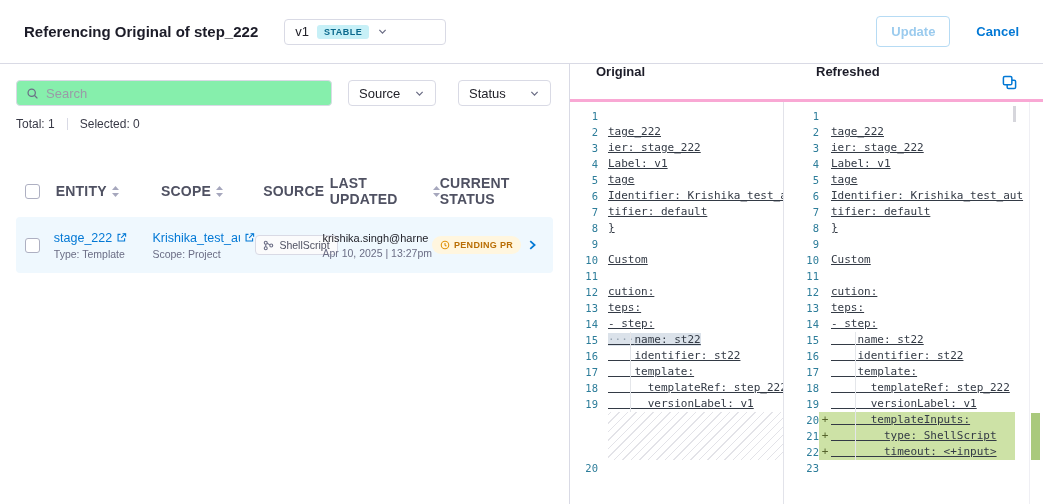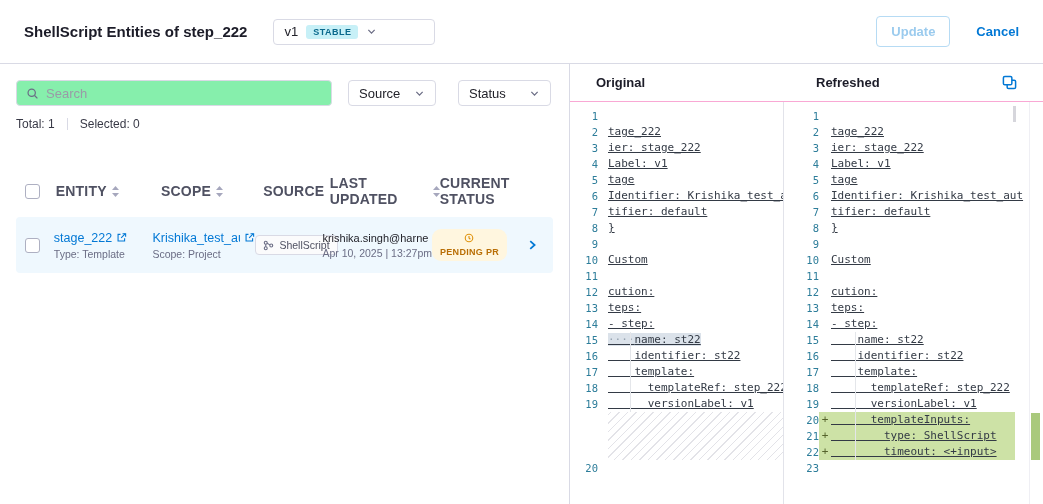--- a/index.html
+++ b/index.html
@@ -52,24 +52,24 @@
     display: flex; align-items: center; cursor: pointer; }
   .cellstack { display: flex; flex-direction: column; justify-content: center; min-width: 0; }
   .cell-link { color: var(--accent, #0278d5); font-size: 12.5px; display: flex; align-items: center; gap: 4px; white-space: nowrap; overflow: hidden; }
   .cell-link .lt { overflow: hidden; white-space: nowrap; }
   .cell-sub { font-size: 10.5px; color: #6b6d85; margin-top: 3px; white-space: nowrap; }
   .src-badge { display: inline-flex; align-items: center; gap: 5px; border: 1px solid #d9dae5; background: #fbfbfc;
     border-radius: 4px; padding: 3px 7px; font-size: 10.5px; color: #4f5162; white-space: nowrap; }
   .upd-by { font-size: 11px; color: #22222a; max-width: 106px; overflow: hidden; white-space: nowrap; }
   .status-badge { display: inline-flex; align-items: center; gap: 4px; background: var(--status-bg, #fff6df);
     color: var(--status-text, #b96e05); font-size: 9px; font-weight: 700; letter-spacing: .3px;
-    border-radius: 9px; padding: 4px 8px; white-space: nowrap; flex-direction: column; }
+    border-radius: 9px; padding: 4px 8px; white-space: nowrap; }
   
   .right { flex: 1; display: flex; flex-direction: column; min-width: 0; }
-  .diff-header { height: 38px; border-bottom: 1px solid #f9a8d4; display: flex; align-items: center; position: relative; flex-shrink: 0; }
+  .diff-header { height: 38px; border-bottom: 3px solid #f9a8d4; display: flex; position: relative; flex-shrink: 0; }
   .dh { font-size: 13px; font-weight: 700; color: #1c1c28; }
   .dh-orig { width: 221px; padding-left: 26px; }
   .dh-refr { padding-left: 25px; }
   .copy-btn { position: absolute; right: 26px; top: 11px; cursor: pointer; line-height: 0; }
   .diff-body { flex: 1; display: flex; position: relative; font-family: "DejaVu Sans Mono", monospace; font-size: 11px; color: #333a45; }
   .editor { position: relative; overflow: hidden; padding-top: 6px; }
   .editor.original { width: 214px; border-right: 1px solid #e2e3ea; }
   .sash { width: 7px; flex-shrink: 0; }
   .editor.refreshed { width: 238px; padding-right: 14px; }
   .ruler { flex: 1; position: relative; border-left: 1px solid #efeff4; }
@@ -90,21 +90,21 @@
   .g-refr { left: 64px; top: 230px; height: 128px; }
   .thumb { position: absolute; right: 13px; top: 4px; width: 3px; height: 16px; background: #d6d6dc; }
   svg { display: block; }
 </style>
 </head>
 <body>
 
 <div class="screen">
 
   <div class="topbar">
-    <div class="title">ShellScript Entities of step_222</div>
+    <div class="title">Referencing Original of step_222</div>
     <div class="version-select">
       <span class="vlabel">v1</span>
       <span class="badge-stable">STABLE</span>
       <span class="chev">
         <svg width="11" height="11" viewBox="0 0 14 14" fill="none" stroke="#6b6d85" stroke-width="1.6">
             <path d="M3 5l4 4 4-4"></path>
           </svg>
       </span>
     </div>
     <span class="push"></span>

